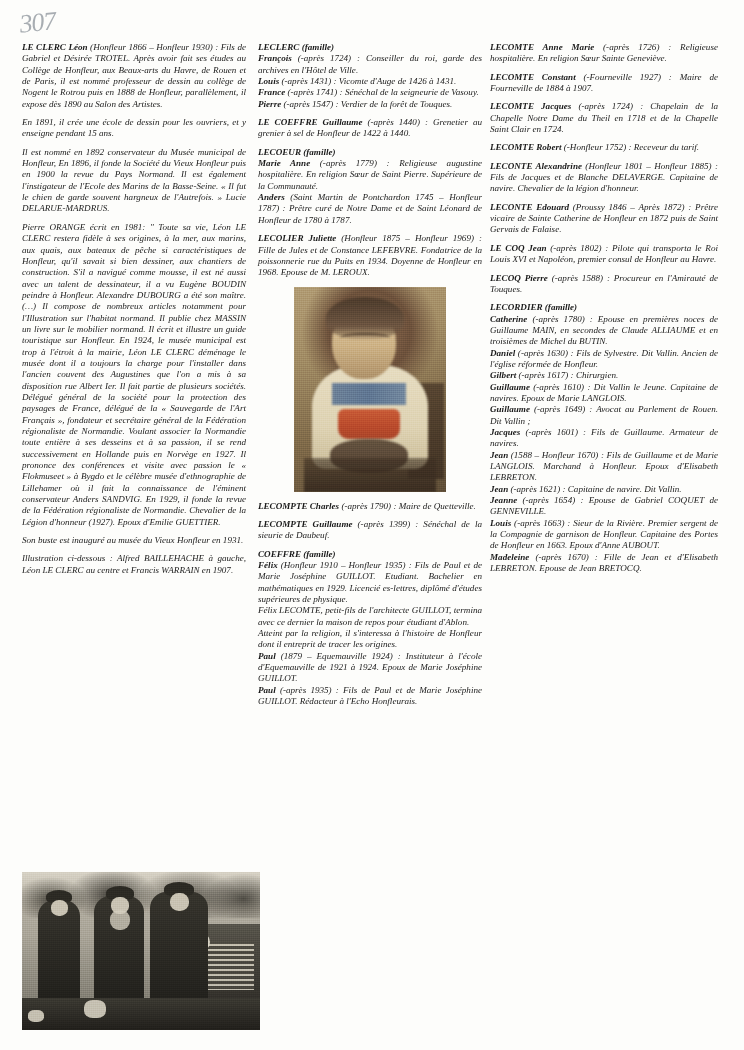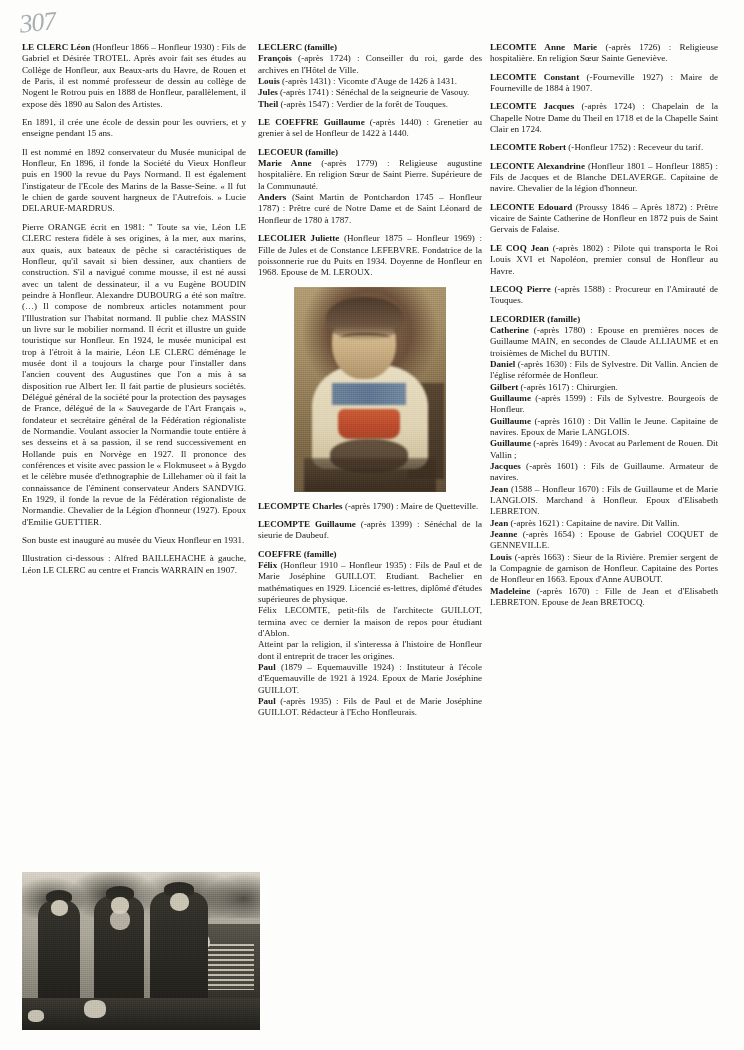--- a/index.html
+++ b/index.html
@@ -38,20 +38,21 @@
     opacity: .85;
     user-select: none;
   }
 
   #columns {
     position: absolute;
     left: 0;
     top: 42px;
     width: 744px;
     height: 1000px;
+    font-style: italic;
   }
 
   .column {
     position: absolute;
     top: 0;
     width: 224px;
     font-size: 9.1px;
     line-height: 11.35px;
     text-align: justify;
     text-justify: inter-word;
@@ -237,22 +238,22 @@
       <p class="para">Il est nommé en 1892 conservateur du Musée municipal de Honfleur, En 1896, il fonde la Société du Vieux Honfleur puis en 1900 la revue du Pays Normand. Il est également l'instigateur de l'Ecole des Marins de la Basse-Seine. « Il fut le chien de garde souvent hargneux de l'Autrefois. » Lucie DELARUE-MARDRUS.</p>
       <p class="para">Pierre ORANGE écrit en 1981: " Toute sa vie, Léon LE CLERC restera fidèle à ses origines, à la mer, aux marins, aux quais, aux bateaux de pêche si caractéristiques de Honfleur, qu'il savait si bien dessiner, aux chantiers de construction. S'il a navigué comme mousse, il est né aussi avec un talent de dessinateur, il a vu Eugène BOUDIN peindre à Honfleur. Alexandre DUBOURG a été son maître. (…) Il compose de nombreux articles notamment pour l'Illustration sur l'habitat normand. Il publie chez MASSIN un livre sur le mobilier normand. Il écrit et illustre un guide touristique sur Honfleur. En 1924, le musée municipal est trop à l'étroit à la mairie, Léon LE CLERC déménage le musée dont il a toujours la charge pour l'installer dans l'ancien couvent des Augustines que l'on a mis à sa disposition rue Albert Ier. Il fait partie de plusieurs sociétés. Délégué général de la société pour la protection des paysages de France, délégué de la « Sauvegarde de l'Art Français », fondateur et secrétaire général de la Fédération régionaliste de Normandie. Voulant associer la Normandie toute entière à ses desseins et à sa passion, il se rend successivement en Hollande puis en Norvège en 1927. Il prononce des conférences et visite avec passion le « Flokmuseet » à Bygdo et le célèbre musée d'ethnographie de Lillehamer où il fait la connaissance de l'éminent conservateur Anders SANDVIG. En 1929, il fonde la revue de la Fédération régionaliste de Normandie. Chevalier de la Légion d'honneur (1927). Epoux d'Emilie GUETTIER.</p>
       <p class="para">Son buste est inauguré au musée du Vieux Honfleur en 1931.</p>
       <p class="para">Illustration ci-dessous : Alfred BAILLEHACHE à gauche, Léon LE CLERC au centre et Francis WARRAIN en 1907.</p>
     </div>
 
     <div class="column" id="col-2">
       <p class="para run hd">LECLERC (famille)</p>
       <p class="para run"><span class="hd">François</span> (-après 1724) : Conseiller du roi, garde des archives en l'Hôtel de Ville.</p>
       <p class="para run"><span class="hd">Louis</span> (-après 1431) : Vicomte d'Auge de 1426 à 1431.</p>
-      <p class="para run"><span class="hd">Jules</span> (-après 1741) : Sénéchal de la seigneurie de Vasouy.</p>
-      <p class="para"><span class="hd">Theil</span> (-après 1547) : Verdier de la forêt de Touques.</p>
+      <p class="para run"><span class="hd">France</span> (-après 1741) : Sénéchal de la seigneurie de Vasouy.</p>
+      <p class="para"><span class="hd">Pierre</span> (-après 1547) : Verdier de la forêt de Touques.</p>
 
       <p class="para"><span class="hd">LE COEFFRE Guillaume</span> (-après 1440) : Grenetier au grenier à sel de Honfleur de 1422 à 1440.</p>
 
       <p class="para run hd">LECOEUR (famille)</p>
       <p class="para run"><span class="hd">Marie Anne</span> (-après 1779) : Religieuse augustine hospitalière. En religion Sœur de Saint Pierre. Supérieure de la Communauté.</p>
       <p class="para"><span class="hd">Anders</span> (Saint Martin de Pontchardon 1745 – Honfleur 1787) : Prêtre curé de Notre Dame et de Saint Léonard de Honfleur de 1780 à 1787.</p>
 
       <p class="para"><span class="hd">LECOLIER Juliette</span> (Honfleur 1875 – Honfleur 1969) : Fille de Jules et de Constance LEFEBVRE. Fondatrice de la poissonnerie rue du Puits en 1934. Doyenne de Honfleur en 1968. Epouse de M. LEROUX.</p>
 
       <div class="fig-painting">
@@ -286,21 +287,20 @@
       <p class="para"><span class="hd">LECOMTE Robert</span> (-Honfleur 1752) : Receveur du tarif.</p>
       <p class="para"><span class="hd">LECONTE Alexandrine</span> (Honfleur 1801 – Honfleur 1885) : Fils de Jacques et de Blanche DELAVERGE. Capitaine de navire. Chevalier de la légion d'honneur.</p>
       <p class="para"><span class="hd">LECONTE Edouard</span> (Proussy 1846 – Après 1872) : Prêtre vicaire de Sainte Catherine de Honfleur en 1872 puis de Saint Gervais de Falaise.</p>
       <p class="para"><span class="hd">LE COQ Jean</span> (-après 1802) : Pilote qui transporta le Roi Louis XVI et Napoléon, premier consul de Honfleur au Havre.</p>
       <p class="para"><span class="hd">LECOQ Pierre</span> (-après 1588) : Procureur en l'Amirauté de Touques.</p>
 
       <p class="para run hd">LECORDIER (famille)</p>
       <p class="para run"><span class="hd">Catherine</span> (-après 1780) : Epouse en premières noces de Guillaume MAIN, en secondes de Claude ALLIAUME et en troisièmes de Michel du BUTIN.</p>
       <p class="para run"><span class="hd">Daniel</span> (-après 1630) : Fils de Sylvestre. Dit Vallin. Ancien de l'église réformée de Honfleur.</p>
       <p class="para run"><span class="hd">Gilbert</span> (-après 1617) : Chirurgien.</p>
-      <p class="para run"><span class="hd">Guillaume</span> (-après 1599) : Fils de Sylvestre. Bourgeois de Honfleur.</p>
       <p class="para run"><span class="hd">Guillaume</span> (-après 1610) : Dit Vallin le Jeune. Capitaine de navires. Epoux de Marie LANGLOIS.</p>
       <p class="para run"><span class="hd">Guillaume</span> (-après 1649) : Avocat au Parlement de Rouen. Dit Vallin ;</p>
       <p class="para run"><span class="hd">Jacques</span> (-après 1601) : Fils de Guillaume. Armateur de navires.</p>
       <p class="para run"><span class="hd">Jean</span> (1588 – Honfleur 1670) : Fils de Guillaume et de Marie LANGLOIS. Marchand à Honfleur. Epoux d'Elisabeth LEBRETON.</p>
       <p class="para run"><span class="hd">Jean</span> (-après 1621) : Capitaine de navire. Dit Vallin.</p>
       <p class="para run"><span class="hd">Jeanne</span> (-après 1654) : Epouse de Gabriel COQUET de GENNEVILLE.</p>
       <p class="para run"><span class="hd">Louis</span> (-après 1663) : Sieur de la Rivière. Premier sergent de la Compagnie de garnison de Honfleur. Capitaine des Portes de Honfleur en 1663. Epoux d'Anne AUBOUT.</p>
       <p class="para"><span class="hd">Madeleine</span> (-après 1670) : Fille de Jean et d'Elisabeth LEBRETON. Epouse de Jean BRETOCQ.</p>
     </div>
   </div>

